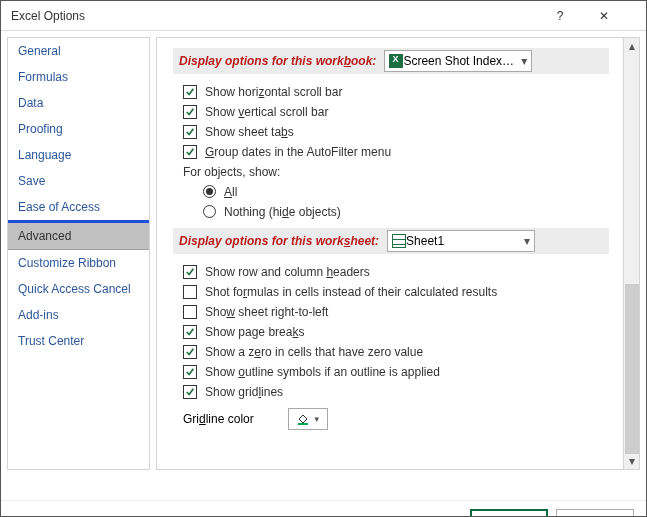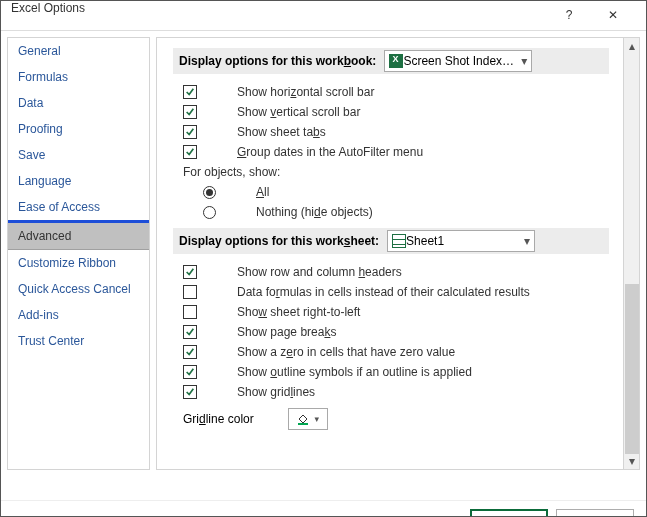--- a/index.html
+++ b/index.html
@@ -10,22 +10,22 @@
     width: 647px;
     height: 517px;
     overflow: hidden;
     border: 1px solid #555;
   }
   .titlebar {
     height: 30px;
     background: #fff;
     border-bottom: 1px solid #ddd;
     display: flex;
-    align-items: flex-start;
-    padding: 0 11px 0 10px;
+    align-items: center;
+    padding: 0 20px 0 10px;
   }
   .titlebar .title { flex: 1; color: #333; }
   .titlebar .ctl { width: 44px; height: 28px; display:flex; align-items:center; justify-content:center; color:#333; cursor:pointer; }
   .body {
     display: flex;
     height: 445px;
     background: #fff;
   }
   .sidebar {
     width: 143px;
@@ -75,35 +75,36 @@
     background:#ececec;
     display:flex;
     align-items:center;
     height:26px;
     padding-left:6px;
     margin-top:6px;
     margin-bottom:8px;
   }
   .section-header .label {
     font-weight: bold;
-    color:#000000;
+    color:#b91c1c;
+    font-style:italic;
   }
   .combo {
     margin-left: 8px;
     display:flex; align-items:center;
     height:22px;
     border:1px solid #a9a9a9;
     background:#fff;
     width: 148px;
     padding: 0 4px;
     position: relative;
   }
   .combo .txt { flex:1; font-size:12px; white-space: nowrap; overflow:hidden; text-overflow:ellipsis; }
   .combo .caret { width:10px; color:#555; text-align:right; }
-  .opt-row { display:flex; align-items:center; padding: 3px 0 3px 10px; color:#333;gap:32px;}
+  .opt-row { display:flex; padding: 3px 0 3px 10px; color:#333;}
   .chk { width:14px; height:14px; border:1px solid #333; margin-right:8px; display:inline-flex; align-items:center; justify-content:center; background:#fff; cursor:pointer; }
   .chk svg { width:10px; height:10px; }
   .radio { width:13px; height:13px; border-radius:50%; border:1px solid #333; margin-right:8px; display:inline-flex; align-items:center; justify-content:center; background:#fff; cursor:pointer;}
   .radio .dot { width:7px; height:7px; border-radius:50%; background:#333; }
   .indent { padding-left: 30px; }
   .static-label { padding:3px 0 3px 10px; color:#333; }
   .gridline-row { display:flex; align-items:center; padding: 6px 0 4px 10px; gap: 24px; }
   .color-picker { margin-left:10px; width:40px; height:22px; border:1px solid #a9a9a9; display:flex; align-items:center; justify-content:center; gap:4px; background:#fff; cursor:pointer;}
   .footer {
     height: 40px;
@@ -154,22 +155,22 @@
     </div>
 </div>
 
 <div class="body">
 
   <div class="sidebar">
     <div class="item">General</div>
     <div class="item">Formulas</div>
     <div class="item">Data</div>
     <div class="item">Proofing</div>
+    <div class="item">Language</div>
     <div class="item">Save</div>
-    <div class="item">Language</div>
     <div class="item">Ease of Access</div>
     <div class="item selected">Advanced</div>
     <div class="item">Customize Ribbon</div>
     <div class="item">Quick Access Cancel</div>
     <div class="item">Add-ins</div>
     <div class="item">Trust Center</div>
   </div>
 
   <div class="content-wrap">
     <div class="content">
@@ -243,21 +244,21 @@
       <div class="opt-row">
         <span class="chk">
             <svg viewBox="0 0 12 12">
               <polyline class="check-mark" points="2,6 5,9 10,2"></polyline>
             </svg>
           </span>
         <span><span>Show row and column </span><span class="underline-key">h</span><span>eaders</span></span>
       </div>
       <div class="opt-row">
         <span class="chk"></span>
-        <span><span>Data fo</span><span class="underline-key">r</span><span>mulas in cells instead of their calculated results</span></span>
+        <span><span>Shot fo</span><span class="underline-key">r</span><span>mulas in cells instead of their calculated results</span></span>
       </div>
       <div class="opt-row">
         <span class="chk"></span>
         <span><span>Sho</span><span class="underline-key">w</span><span> sheet right-to-left</span></span>
       </div>
       <div class="opt-row">
         <span class="chk">
             <svg viewBox="0 0 12 12">
               <polyline class="check-mark" points="2,6 5,9 10,2"></polyline>
             </svg>

